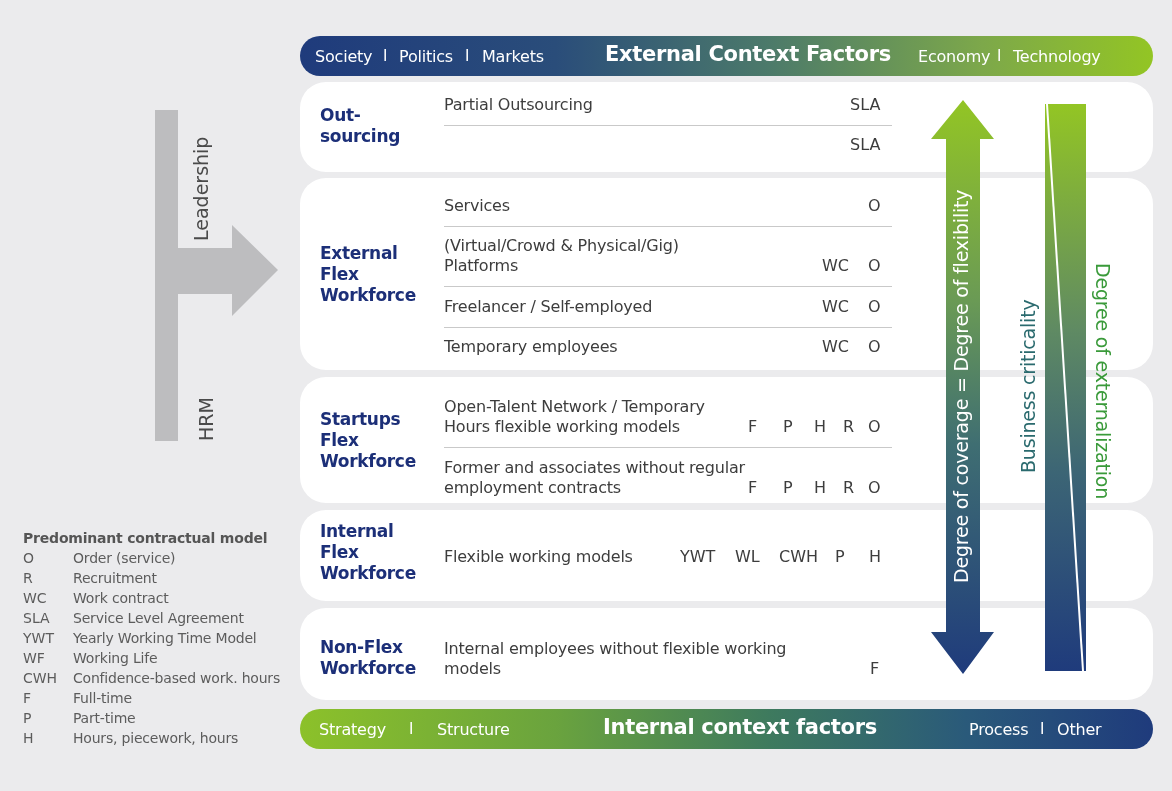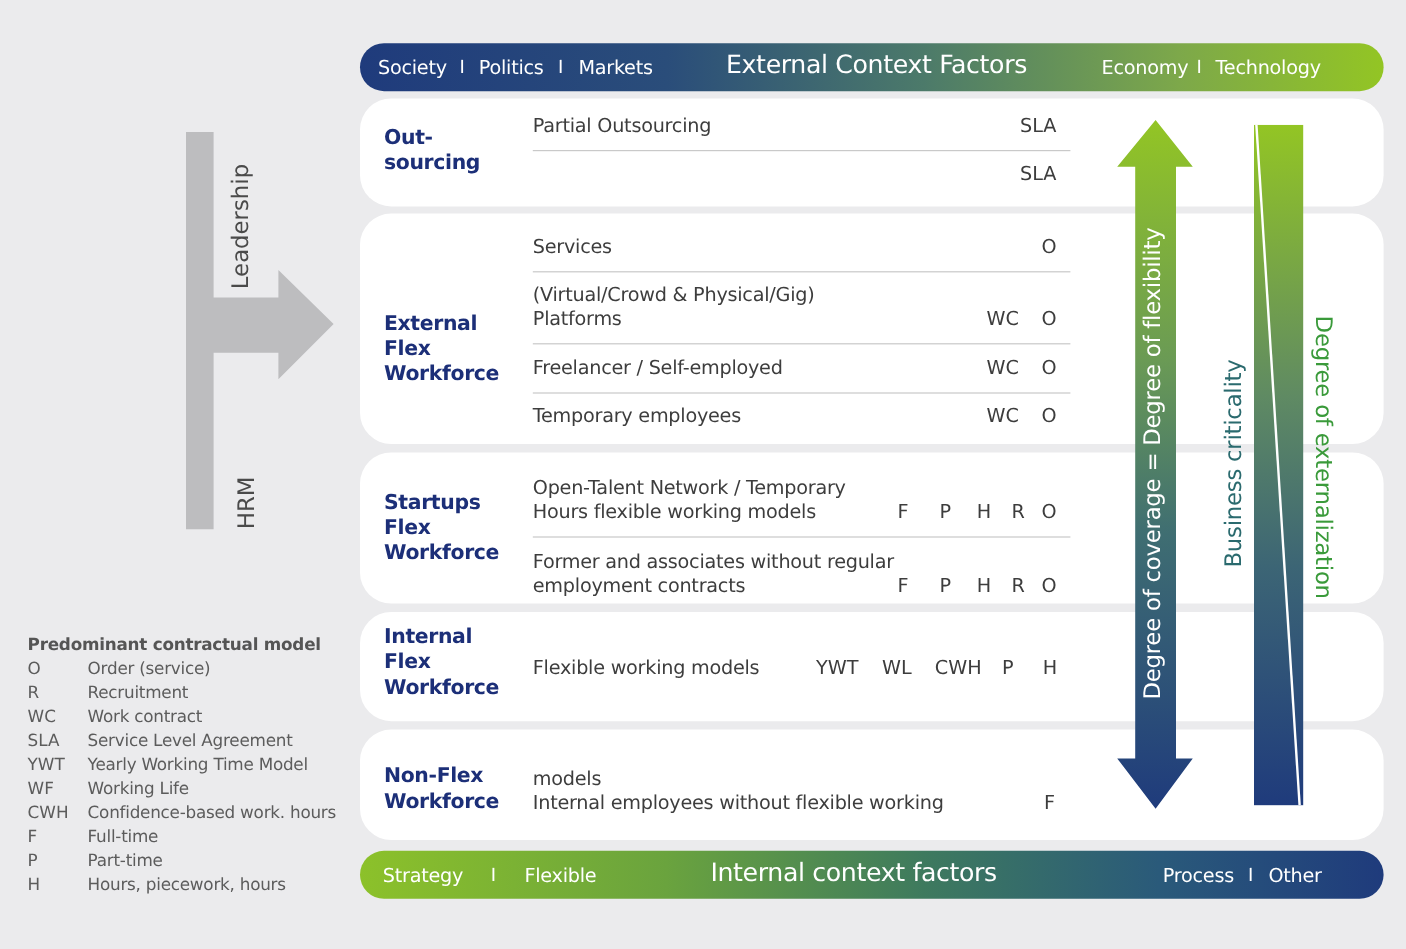--- a/index.html
+++ b/index.html
@@ -14,21 +14,21 @@
   
   .ctx-bar {
     position: absolute; left: 300px; width: 853px; height: 40px;
     border-radius: 20px; color: #fff;
     display: flex; align-items: center;
   }
   .ctx-top { top: 36px; background: linear-gradient(90deg, #1f3b7c 0%, #2a4d7a 30%, #4c7a6a 55%, #7da84a 80%, #93c524 100%); }
   .ctx-bottom { top: 709px; background: linear-gradient(90deg, #8cc12a 0%, #6aa33e 30%, #3e7a5e 55%, #2a5a7a 78%, #1f3b7c 100%); }
   .ctx-item { position: absolute; font-size: 16px; white-space: nowrap; top: 11px; letter-spacing: -0.2px; }
   .ctx-sep { position: absolute; font-size: 15px; top: 11px; }
-  .ctx-title { position: absolute; font-size: 21px; font-weight: normal; top: 6px; white-space: nowrap; letter-spacing: -0.3px; }
+  .ctx-title { position: absolute; font-size: 21px; font-weight: bold; top: 6px; white-space: nowrap; letter-spacing: -0.3px; }
 
   
   .panel {
     position: absolute; left: 300px; width: 853px; background: #ffffff;
     border-radius: 26px;
   }
   .cat-label {
     position: absolute; left: 20px; color: #1c2f78; font-weight: bold;
     font-size: 17px; line-height: 21px; letter-spacing: -0.3px;
   }
@@ -56,40 +56,40 @@
   <span class="ctx-item" style="left:182px">Markets</span>
   <span class="ctx-title" style="left:305px">External Context Factors</span>
   <span class="ctx-item" style="left:618px">Economy</span>
   <span class="ctx-sep" style="left:697px">I</span>
   <span class="ctx-item" style="left:713px">Technology</span>
 </div>
 
 <div class="ctx-bar ctx-bottom">
   <span class="ctx-item" style="left:19px">Strategy</span>
   <span class="ctx-sep" style="left:109px">I</span>
-  <span class="ctx-item" style="left:137px">Flexible</span>
-  <span class="ctx-title" style="left:292px">Internal context factors</span>
+  <span class="ctx-item" style="left:137px">Structure</span>
+  <span class="ctx-title" style="left:303px">Internal context factors</span>
   <span class="ctx-item" style="left:669px">Process</span>
   <span class="ctx-sep" style="left:740px">I</span>
   <span class="ctx-item" style="left:757px">Other</span>
 </div>
 
 <div class="panel" style="top:82px;height:90px">
   <div class="cat-label" style="top:23px">
     <div>Out-</div>
     <div>sourcing</div>
   </div>
   <div class="row-text" style="top:13px">Partial Outsourcing</div>
   <div class="code" style="left:550px;top:13px">SLA</div>
   <div class="divider" style="top:43px"></div>
   <div class="code" style="left:550px;top:53px">SLA</div>
 </div>
 
 <div class="panel" style="top:178px;height:192px">
-  <div class="cat-label" style="top:82px">
+  <div class="cat-label" style="top:65px">
     <div>External</div>
     <div>Flex</div>
     <div>Workforce</div>
   </div>
   <div class="row-text" style="top:18px">Services</div>
   <div class="code" style="left:568px;top:18px">O</div>
   <div class="divider" style="top:48px"></div>
 
   <div class="row-text" style="top:58px">
     <div>(Virtual/Crowd &amp; Physical/Gig)</div>
@@ -149,22 +149,22 @@
   <div class="code" style="left:535px;top:37px">P</div>
   <div class="code" style="left:569px;top:37px">H</div>
 </div>
 
 <div class="panel" style="top:608px;height:92px">
   <div class="cat-label" style="top:29px">
     <div>Non-Flex</div>
     <div>Workforce</div>
   </div>
   <div class="row-text" style="top:31px">
+    <div>Internal employees without flexible working</div>
     <div>models</div>
-    <div>Internal employees without flexible working</div>
   </div>
   <div class="code" style="left:570px;top:51px">F</div>
 </div>
 
 <svg class="abs" style="left:928px;top:100px" width="70" height="575">
   <defs>
     <linearGradient id="arrowGrad" x1="0" y1="0" x2="0" y2="1">
       <stop offset="0" stop-color="#93c524"></stop>
       <stop offset="0.35" stop-color="#6a9a55"></stop>
       <stop offset="0.6" stop-color="#3f6e72"></stop>

